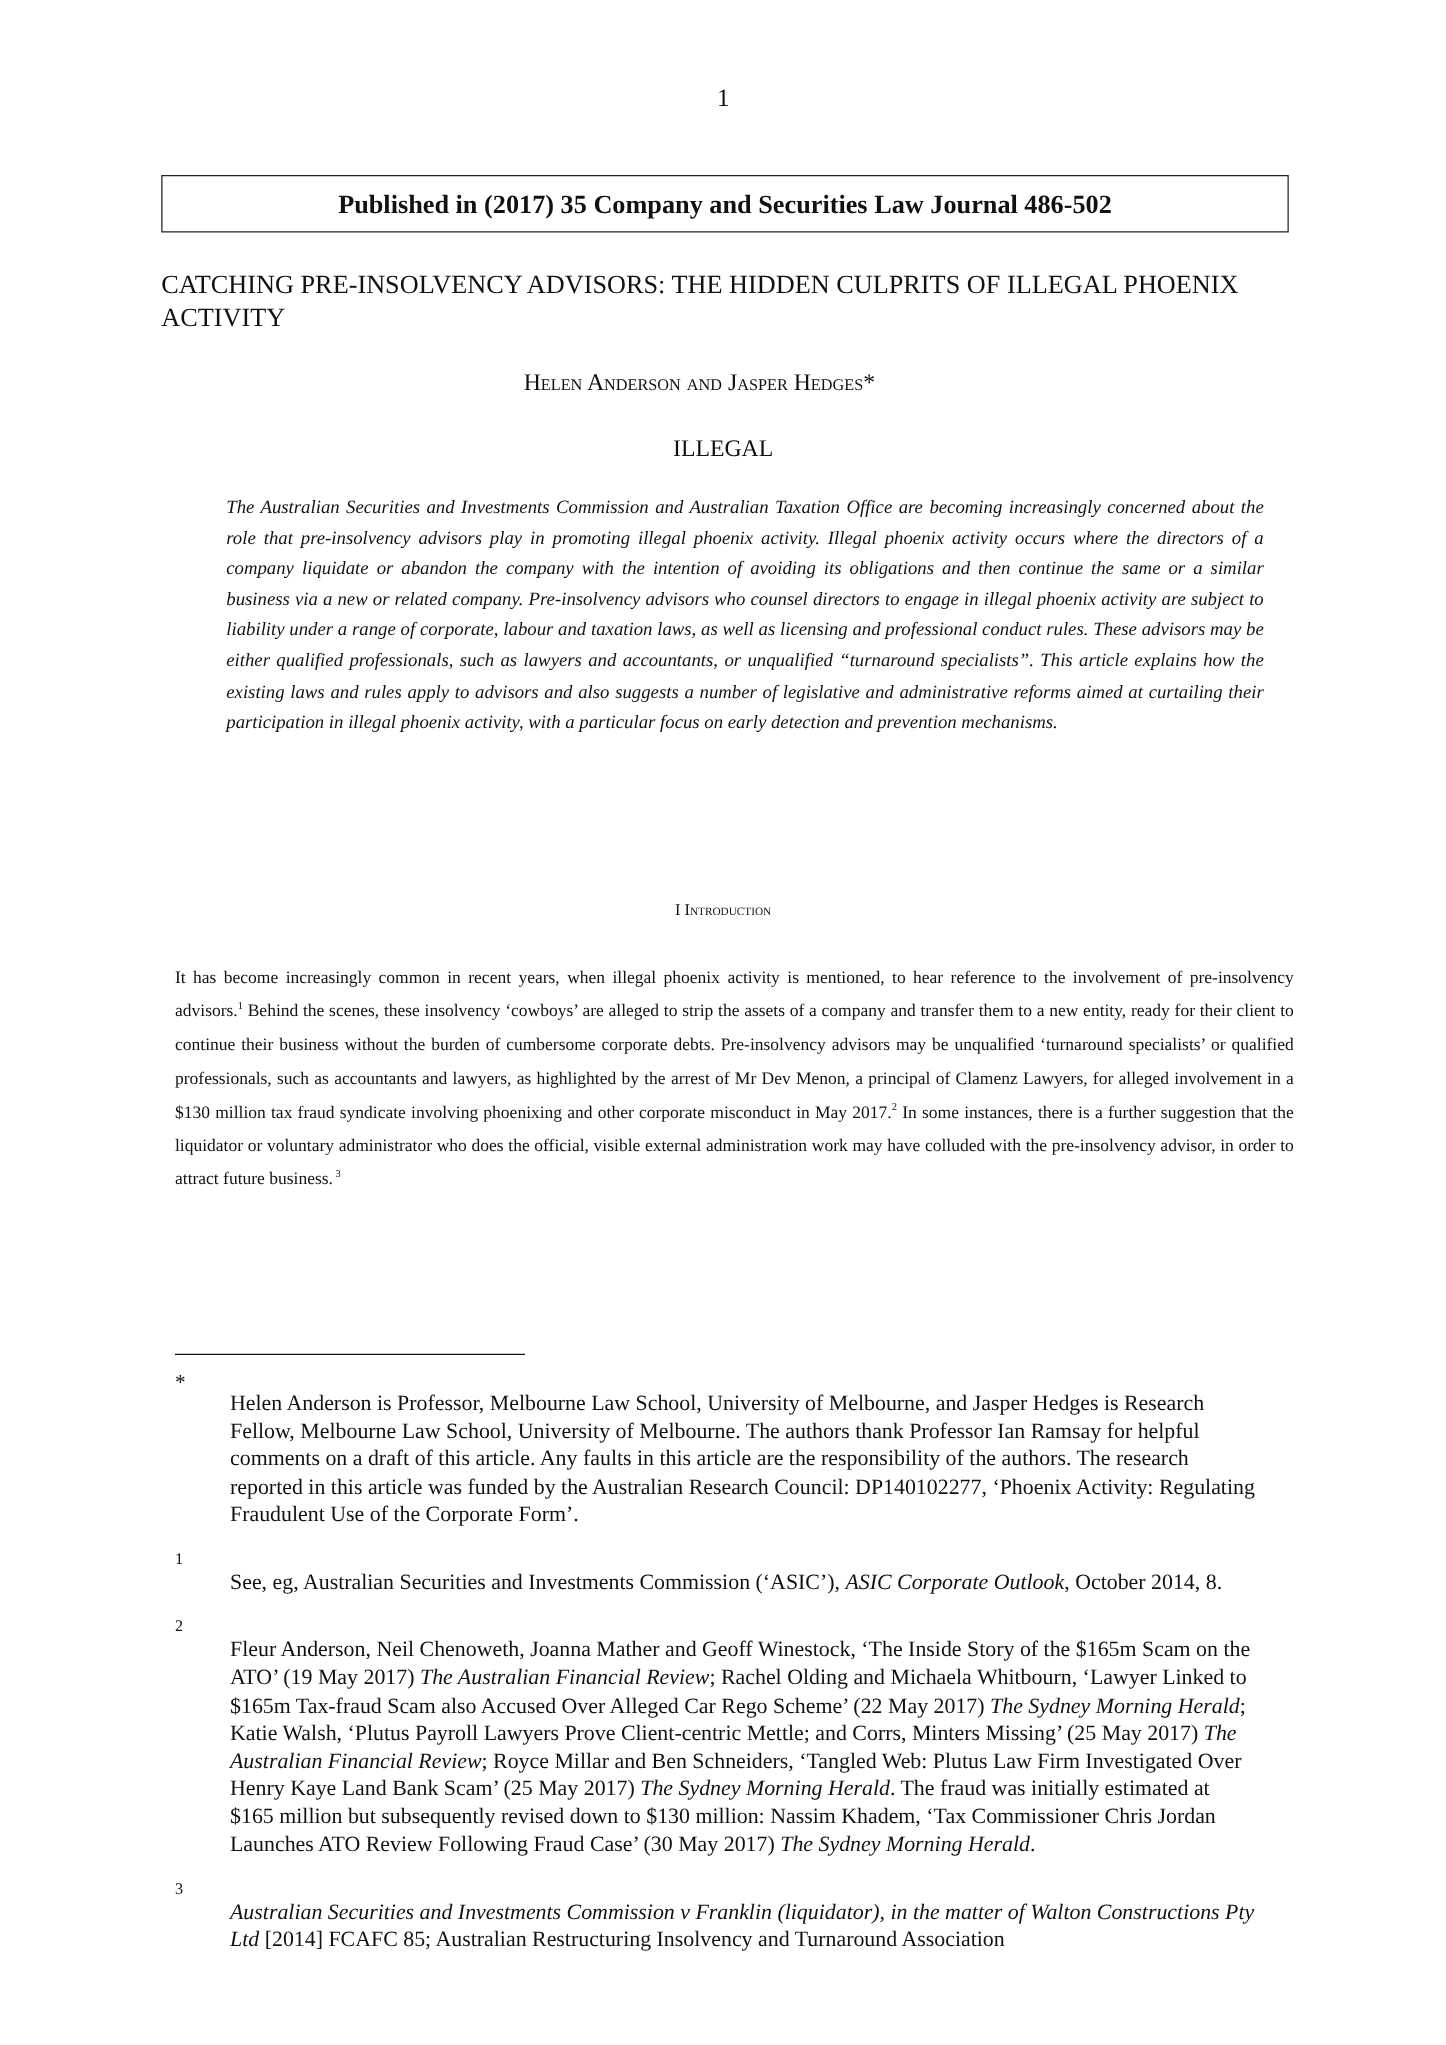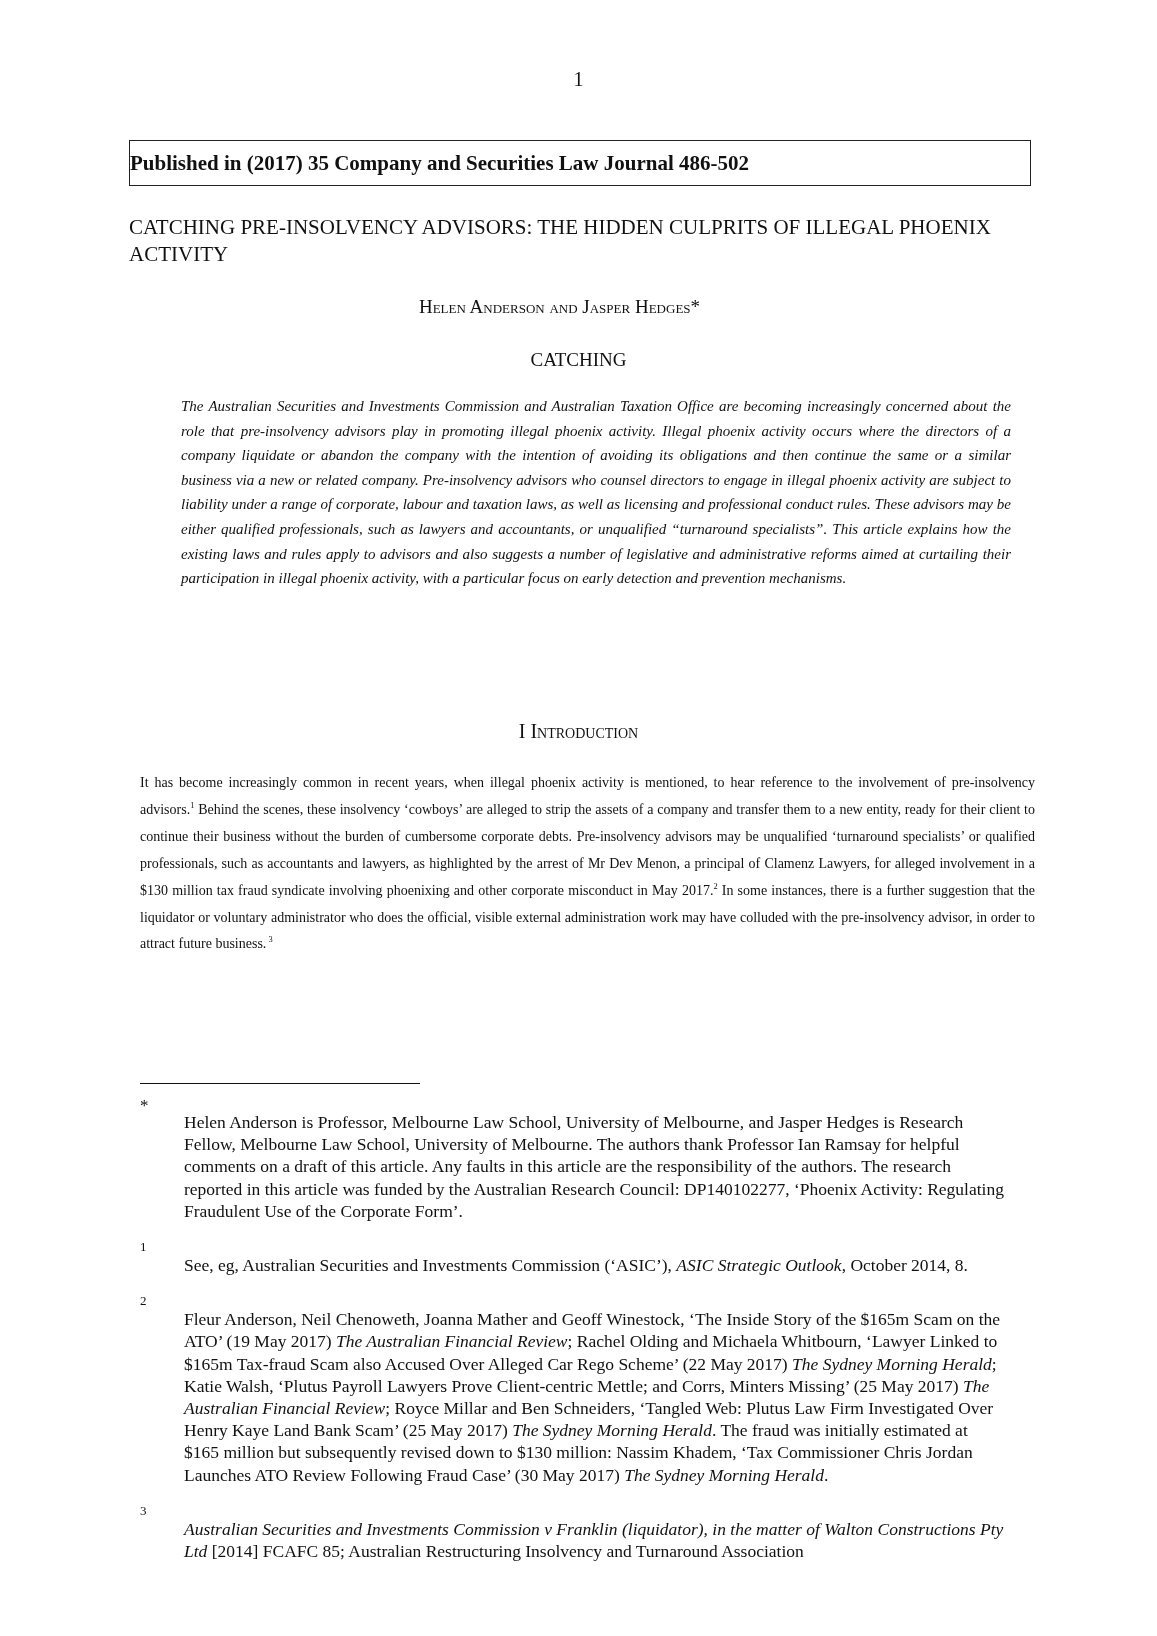--- a/index.html
+++ b/index.html
@@ -4,42 +4,42 @@
 <style>
   html, body { margin: 0; padding: 0; background: #ffffff; }
   body {
     width: 1157px; height: 1636px; position: relative; overflow: hidden;
     font-family: "Liberation Serif", serif; color: #111111;
   }
   .page-number { position: absolute; top: 68px; left: 0; width: 1157px; text-align: center; font-size: 20px; }
   .pub-box {
     position: absolute; top: 140px; left: 129px; width: 902px; height: 46px;
     border: 1px solid #222; box-sizing: border-box;
-    display: flex; align-items: center; 
+    display: flex; align-items: center; justify-content: center;
     font-weight: bold; font-size: 21px;
   }
   .title {
     position: absolute; top: 214px; left: 129px; width: 902px; text-align: left;
     font-size: 21px; line-height: 27px; text-transform: uppercase;
   }
   .authors {
     position: absolute; top: 296px; left: 0; width: 1119px; text-align: center;
     font-size: 19px; font-variant: small-caps;
   }
   .abstract-heading {
     position: absolute; top: 349px; left: 0; width: 1157px; text-align: center; font-size: 19px;
   }
   .abstract {
     position: absolute; top: 394px; left: 181px; width: 830px;
     font-style: italic; font-size: 15px; line-height: 24.6px; text-align: justify;
     margin: 0;
   }
   .section-heading {
     position: absolute; top: 720px; left: 0; width: 1157px; text-align: center;
-    font-size: 20px; font-variant: small-caps;
+    font-size: 13px; font-variant: small-caps;
   }
   .body-para {
     position: absolute; top: 770px; left: 140px; width: 895px;
     font-size: 14px; line-height: 26.9px; text-align: justify; margin: 0;
   }
   sup { font-size: 0.6em; line-height: 0; vertical-align: super; }
   .footnote-rule {
     position: absolute; top: 1083px; left: 140px; width: 280px; height: 0;
     border-top: 1px solid #111;
   }
@@ -56,41 +56,41 @@
 <div class="page-number">1</div>
 
 <div class="pub-box">
   <span>Published in (2017) 35 Company and Securities Law Journal 486-502</span>
 </div>
 
 <div class="title">CATCHING PRE-INSOLVENCY ADVISORS: THE HIDDEN CULPRITS OF ILLEGAL PHOENIX ACTIVITY</div>
 
 <div class="authors">Helen Anderson and Jasper Hedges*</div>
 
-<div class="abstract-heading">CATCHING</div>
+<div class="abstract-heading">ILLEGAL</div>
 
 <p class="abstract">The Australian Securities and Investments Commission and Australian Taxation Office are becoming increasingly concerned about the role that pre-insolvency advisors play in promoting illegal phoenix activity. Illegal phoenix activity occurs where the directors of a company liquidate or abandon the company with the intention of avoiding its obligations and then continue the same or a similar business via a new or related company. Pre-insolvency advisors who counsel directors to engage in illegal phoenix activity are subject to liability under a range of corporate, labour and taxation laws, as well as licensing and professional conduct rules. These advisors may be either qualified professionals, such as lawyers and accountants, or unqualified “turnaround specialists”. This article explains how the existing laws and rules apply to advisors and also suggests a number of legislative and administrative reforms aimed at curtailing their participation in illegal phoenix activity, with a particular focus on early detection and prevention mechanisms.</p>
 
 <div class="section-heading">
   <span>I</span>
   <span>Introduction</span>
 </div>
 
 <p class="body-para"><span>It has become increasingly common in recent years, when illegal phoenix activity is mentioned, to hear reference to the involvement of pre-insolvency advisors.</span><sup>1</sup><span> Behind the scenes, these insolvency ‘cowboys’ are alleged to strip the assets of a company and transfer them to a new entity, ready for their client to continue their business without the burden of cumbersome corporate debts. Pre-insolvency advisors may be unqualified ‘turnaround specialists’ or qualified professionals, such as accountants and lawyers, as highlighted by the arrest of Mr Dev Menon, a principal of Clamenz Lawyers, for alleged involvement in a $130 million tax fraud syndicate involving phoenixing and other corporate misconduct in May 2017.</span><sup>2</sup><span> In some instances, there is a further suggestion that the liquidator or voluntary administrator who does the official, visible external administration work  may have colluded with the pre-insolvency advisor, in order to attract future business.</span><sup> 3</sup></p>
 
 <div class="footnote-rule"></div>
 
 <div class="footnotes">
     <div class="fn">
       <span class="fn-mark star">*</span>
       <p class="fn-text"><span>Helen Anderson is Professor, Melbourne Law School, University of Melbourne, and Jasper Hedges is Research Fellow, Melbourne Law School, University of Melbourne. The authors thank Professor Ian Ramsay for helpful comments on a draft of this article. Any faults in this article are the responsibility of the authors. The research reported in this article was funded by the Australian Research Council: DP140102277, ‘Phoenix Activity: Regulating Fraudulent Use of the Corporate Form’.</span></p>
     </div>
     <div class="fn">
       <span class="fn-mark">1</span>
-      <p class="fn-text"><span>See, eg, Australian Securities and Investments Commission (‘ASIC’), </span><i>ASIC Strategic Outlook</i><span>, October 2014, 8.</span></p>
+      <p class="fn-text"><span>See, eg, Australian Securities and Investments Commission (‘ASIC’), </span><i>ASIC Corporate Outlook</i><span>, October 2014, 8.</span></p>
     </div>
     <div class="fn">
       <span class="fn-mark">2</span>
       <p class="fn-text"><span>Fleur Anderson, Neil Chenoweth, Joanna Mather and Geoff Winestock, ‘The Inside Story of the $165m Scam on the ATO’ (19 May 2017) </span><i>The Australian Financial Review</i><span>; Rachel Olding and Michaela Whitbourn, ‘Lawyer Linked to $165m Tax-fraud Scam also Accused Over Alleged Car Rego Scheme’ (22 May 2017) </span><i>The Sydney Morning Herald</i><span>; Katie Walsh, ‘Plutus Payroll Lawyers Prove Client-centric Mettle; and Corrs, Minters Missing’ (25 May 2017) </span><i>The Australian Financial Review</i><span>; Royce Millar and Ben Schneiders, ‘Tangled Web: Plutus Law Firm Investigated Over Henry Kaye Land Bank Scam’ (25 May 2017) </span><i>The Sydney Morning Herald</i><span>. The fraud was initially estimated at $165 million but subsequently revised down to $130 million: Nassim Khadem, ‘Tax Commissioner Chris Jordan Launches ATO Review Following Fraud Case’ (30 May 2017) </span><i>The Sydney Morning Herald</i><span>.</span></p>
     </div>
     <div class="fn">
       <span class="fn-mark">3</span>
       <p class="fn-text"><i>Australian Securities and Investments Commission v Franklin (liquidator), in the matter of Walton Constructions Pty Ltd</i><span> [2014] FCAFC 85; Australian Restructuring Insolvency and Turnaround Association</span></p>
     </div>
   </div>

